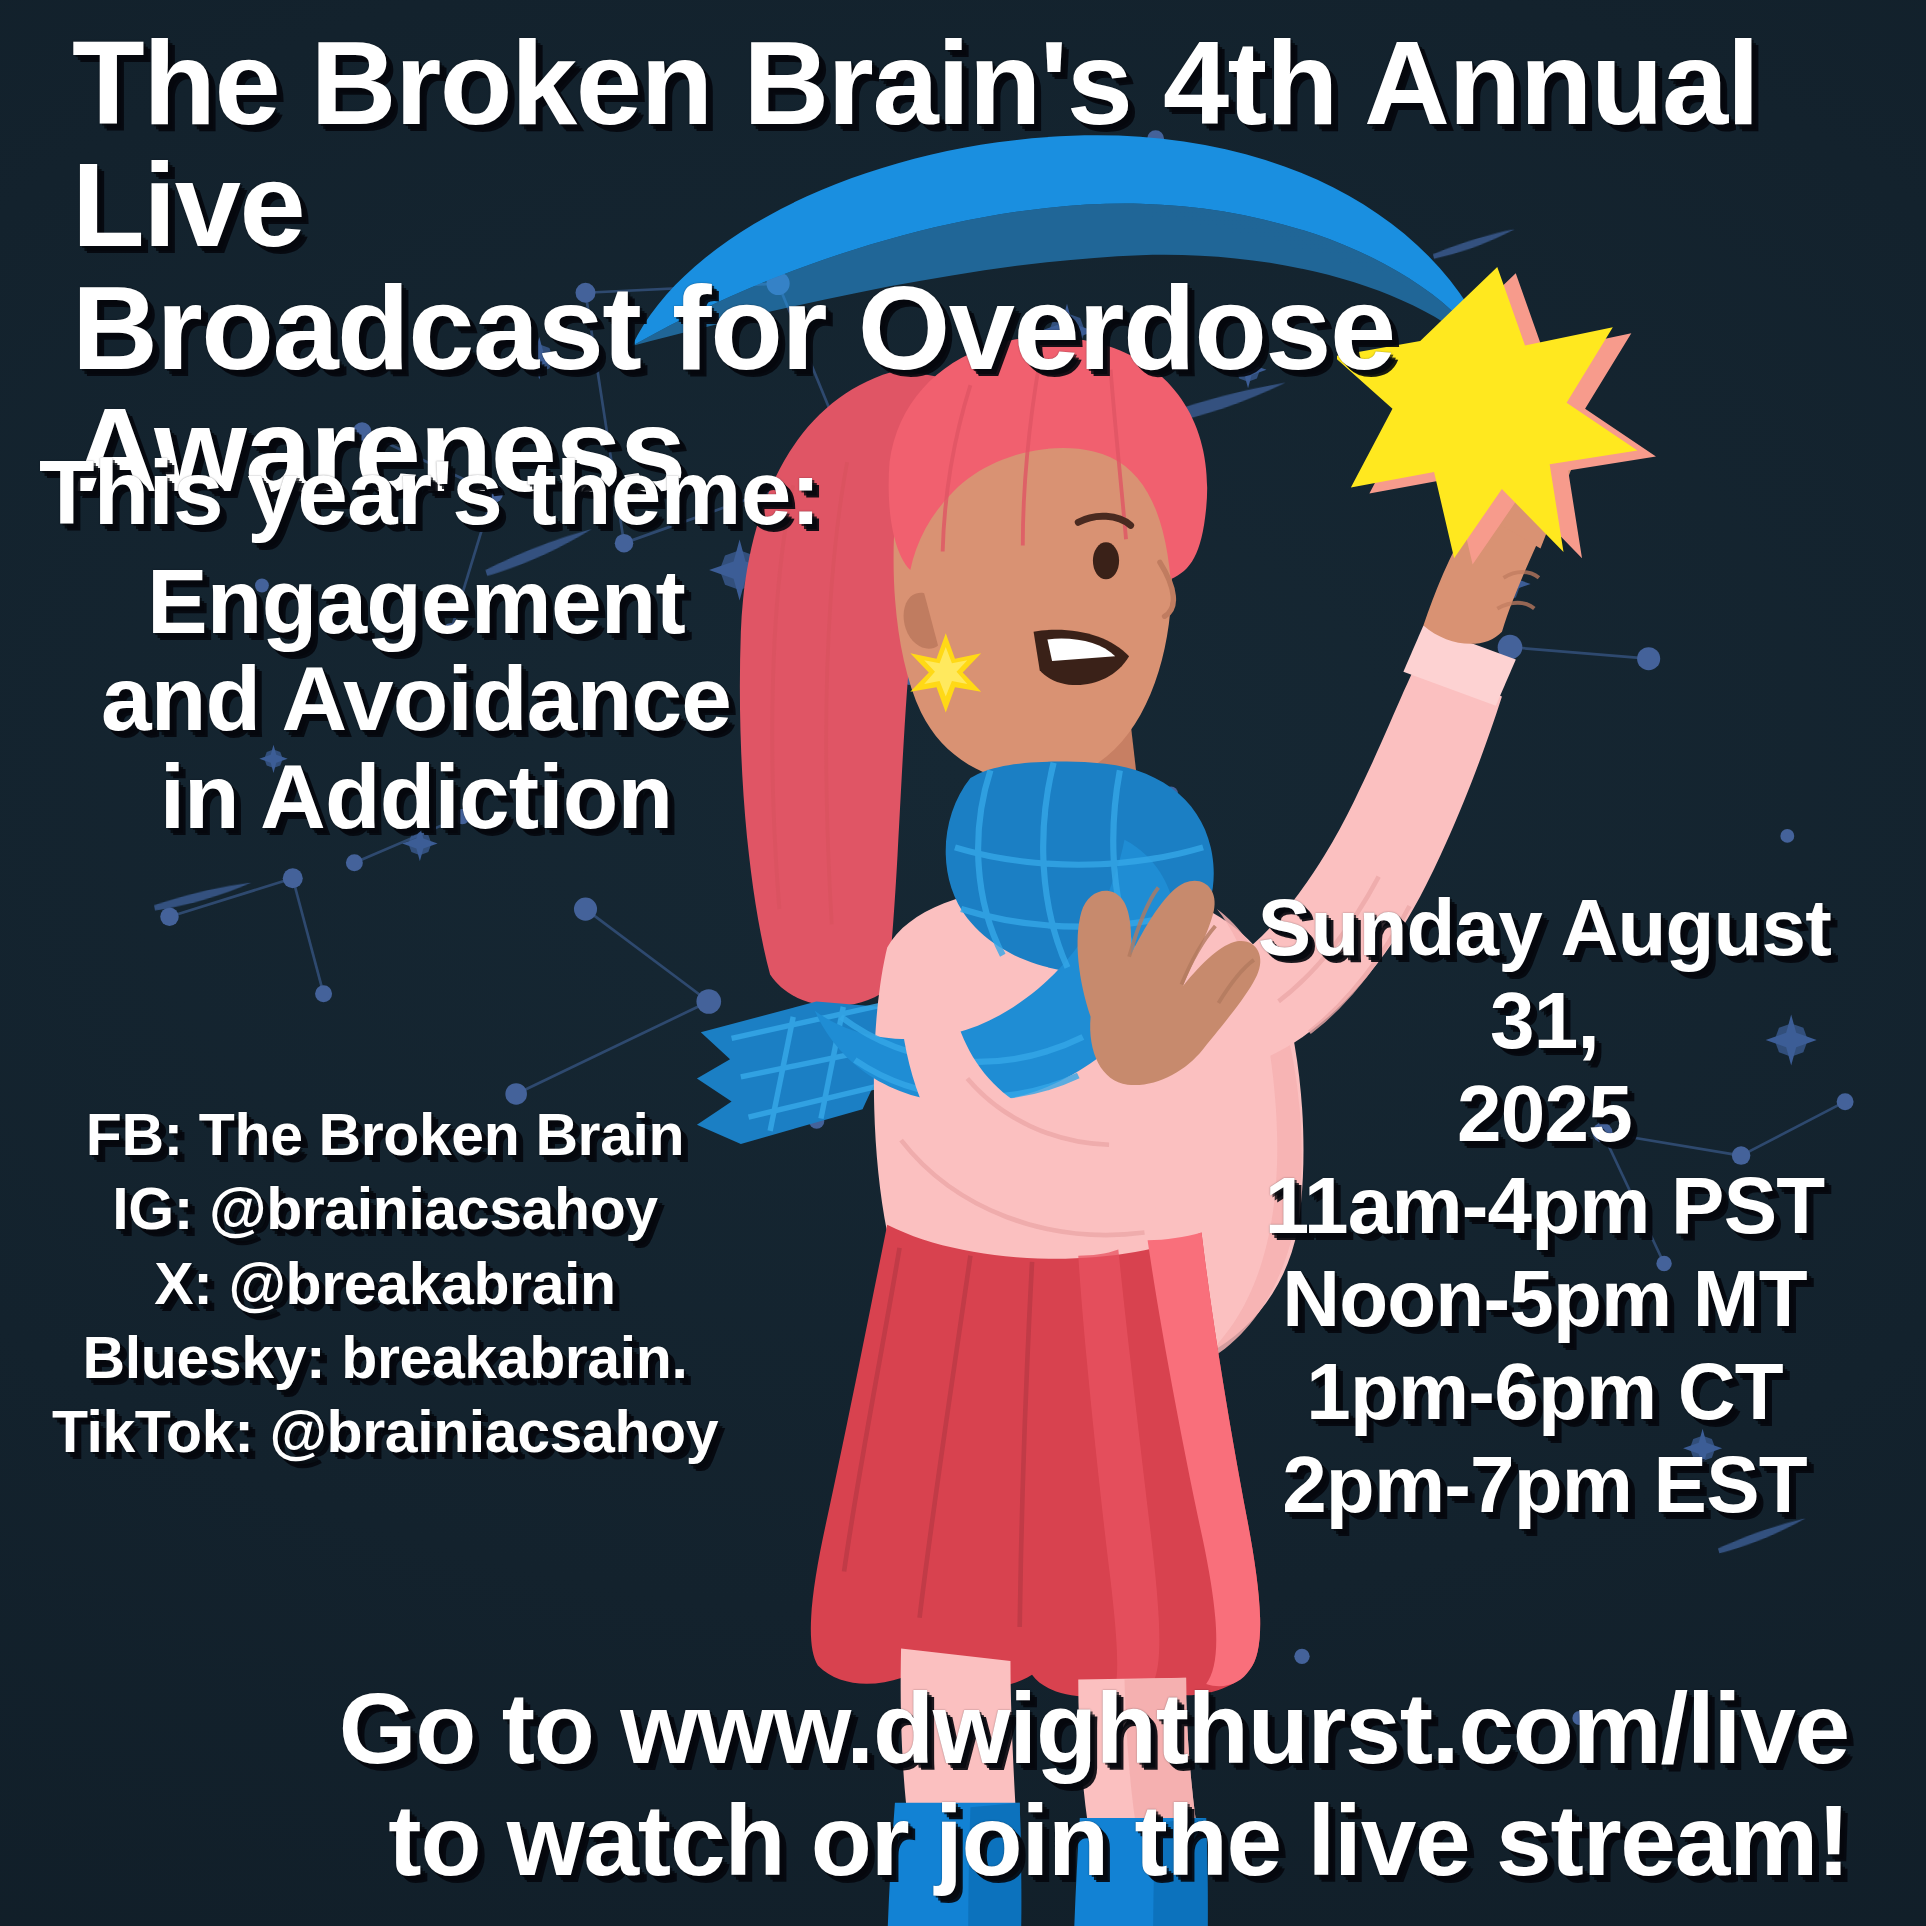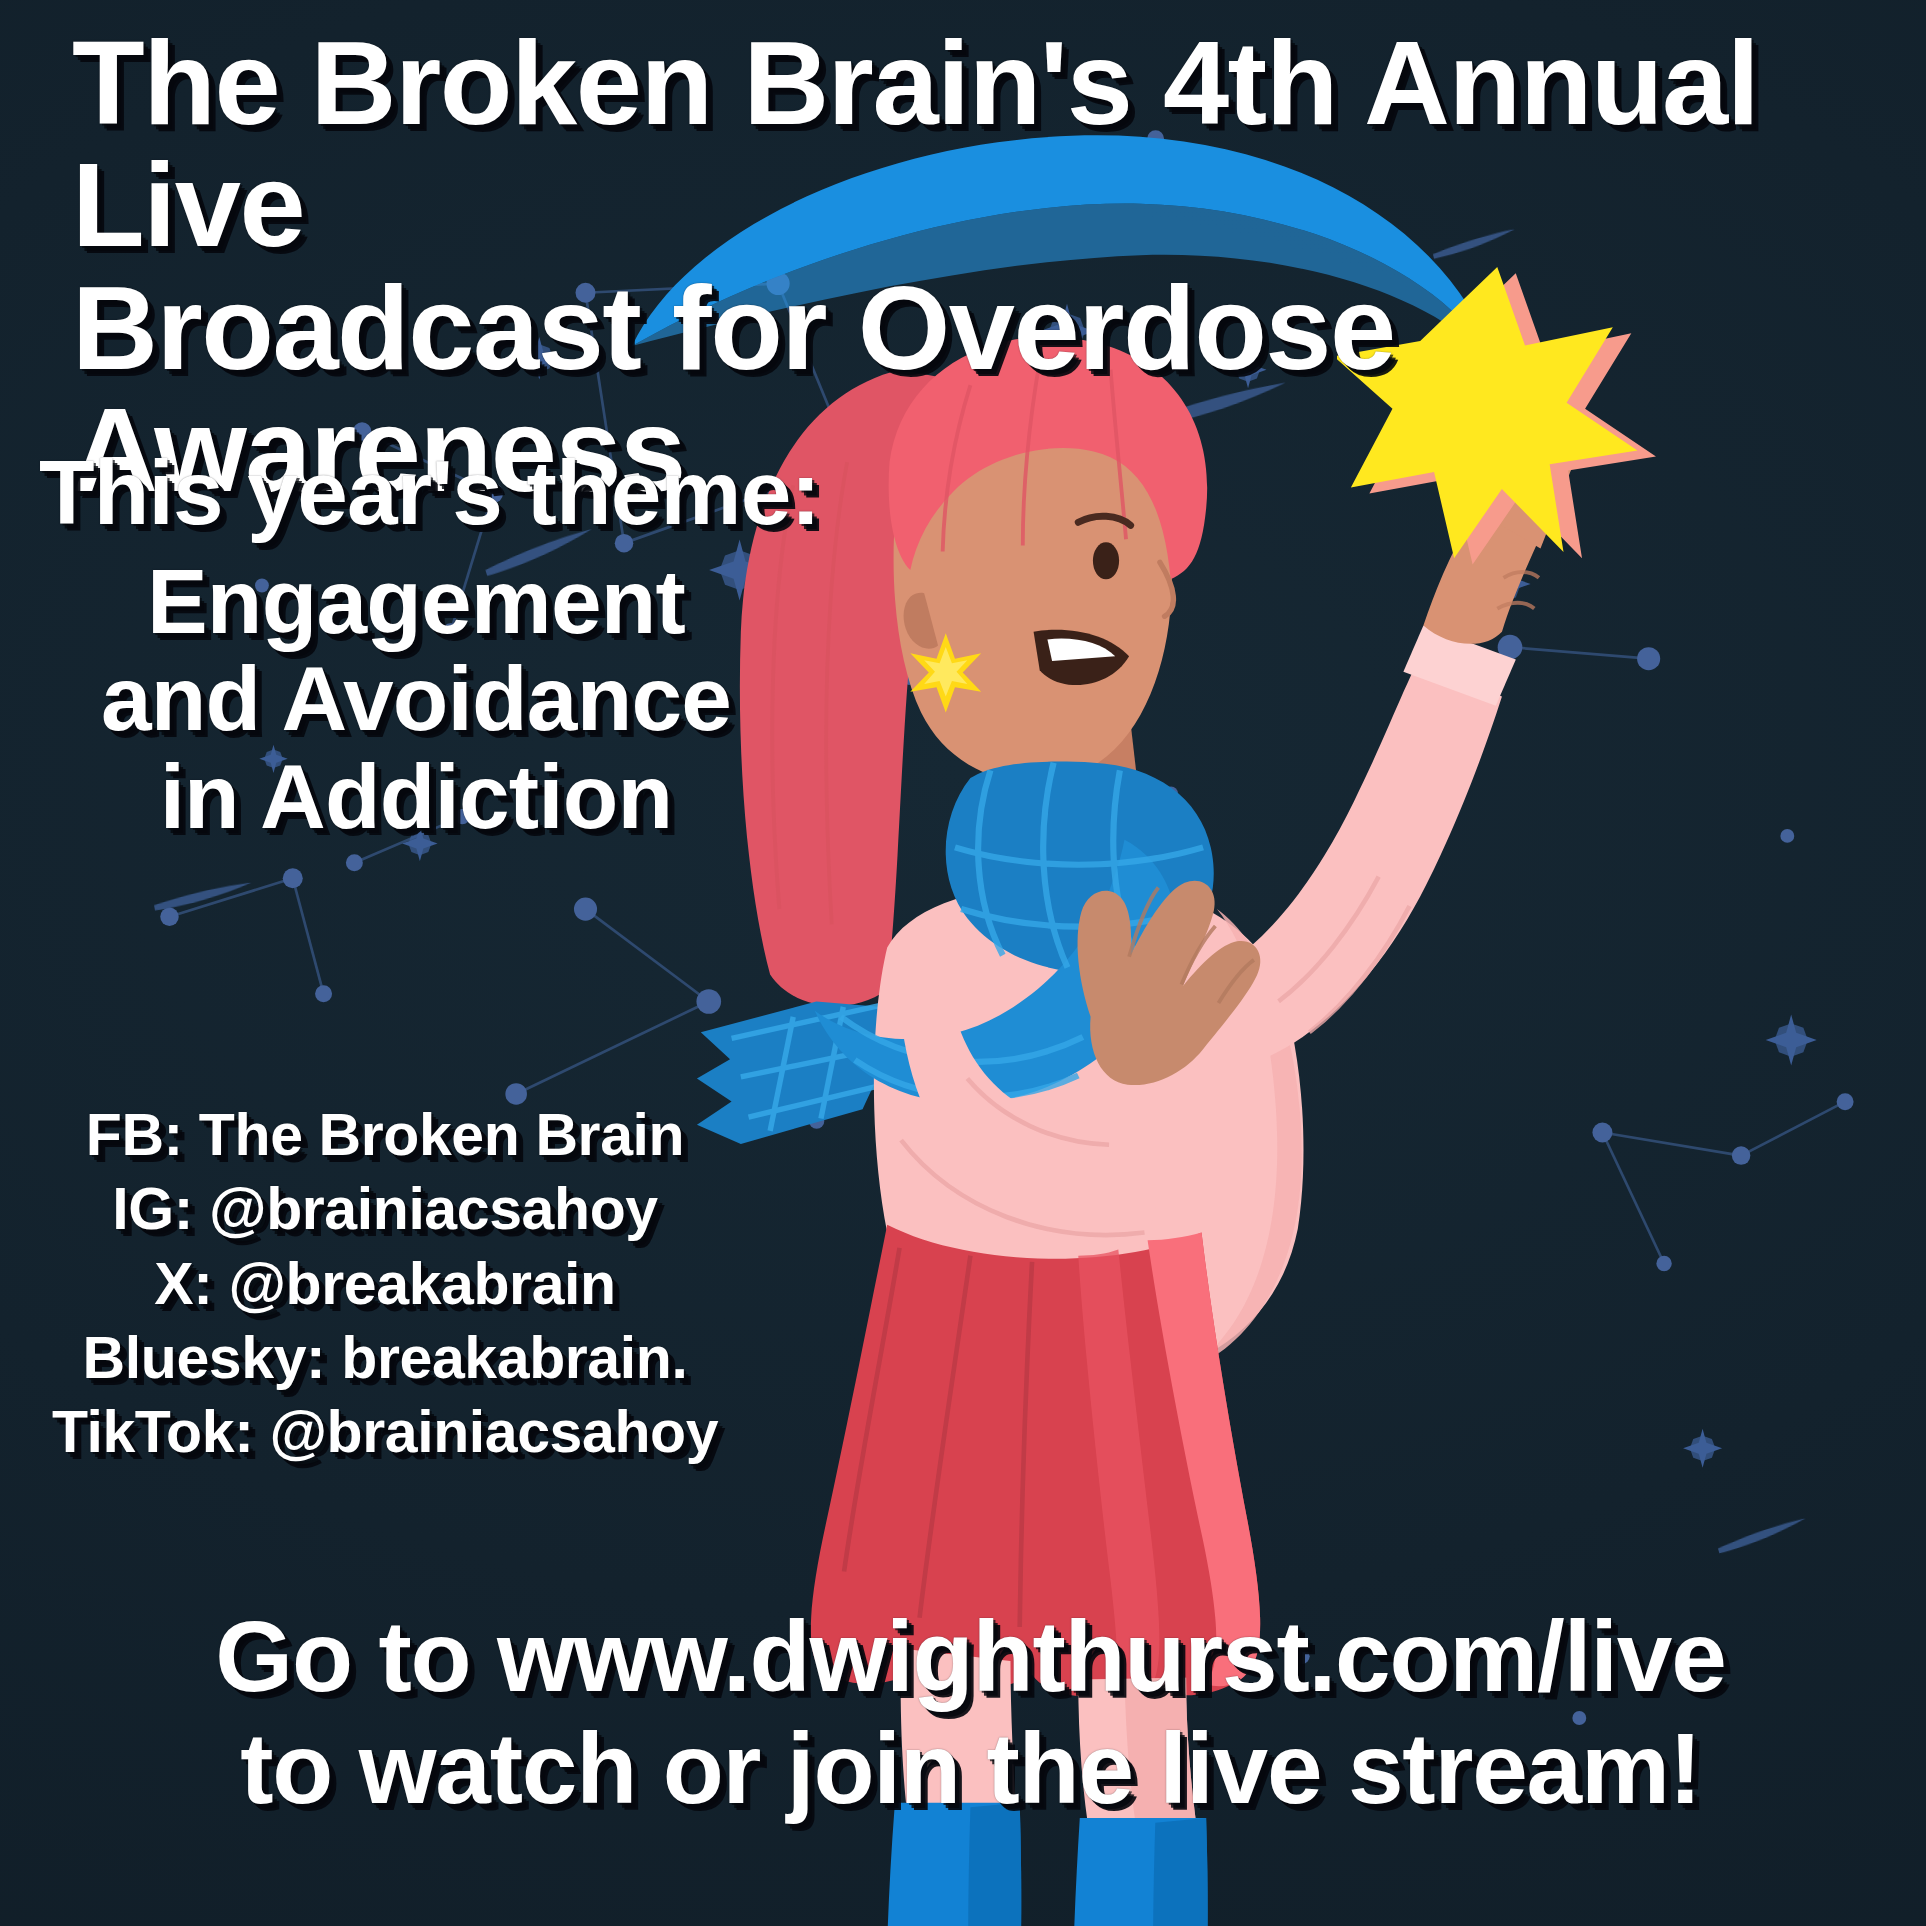--- a/index.html
+++ b/index.html
@@ -90,24 +90,24 @@
     top: 882px;
     width: 693px;
     font-size: 80px;
     text-align: center;
     line-height: 1.16;
     letter-spacing: -0.8px;
   }
 
   #cta {
     left: 92px;
-    top: 1600px;
+    top: 1672px;
     width: 1757px;
     font-size: 100px;
-    text-align: center;
+    text-align: right;
     line-height: 1.12;
     letter-spacing: -1.2px;
   }
 </style>
 </head>
 <body>
 
 <div id="poster">
 
   <div class="sky">
@@ -424,18 +424,24 @@
   <div class="txt" id="socials">FB: The Broken Brain
 IG: @brainiacsahoy
 X: @breakabrain
 Bluesky: breakabrain.
 TikTok:  @brainiacsahoy</div>
 
   <div class="txt" id="theme-body">Engagement
 and Avoidance
 in Addiction</div>
 
+  <div class="txt" id="datetime">Sunday August 31,
+2025
+11am-4pm PST
+Noon-5pm MT
+1pm-6pm CT
+2pm-7pm EST</div>
 
   <div class="txt" id="cta">Go to www.dwighthurst.com/live
 to watch or join the live stream!</div>
 
 </div>
 
 
 </body></html>

